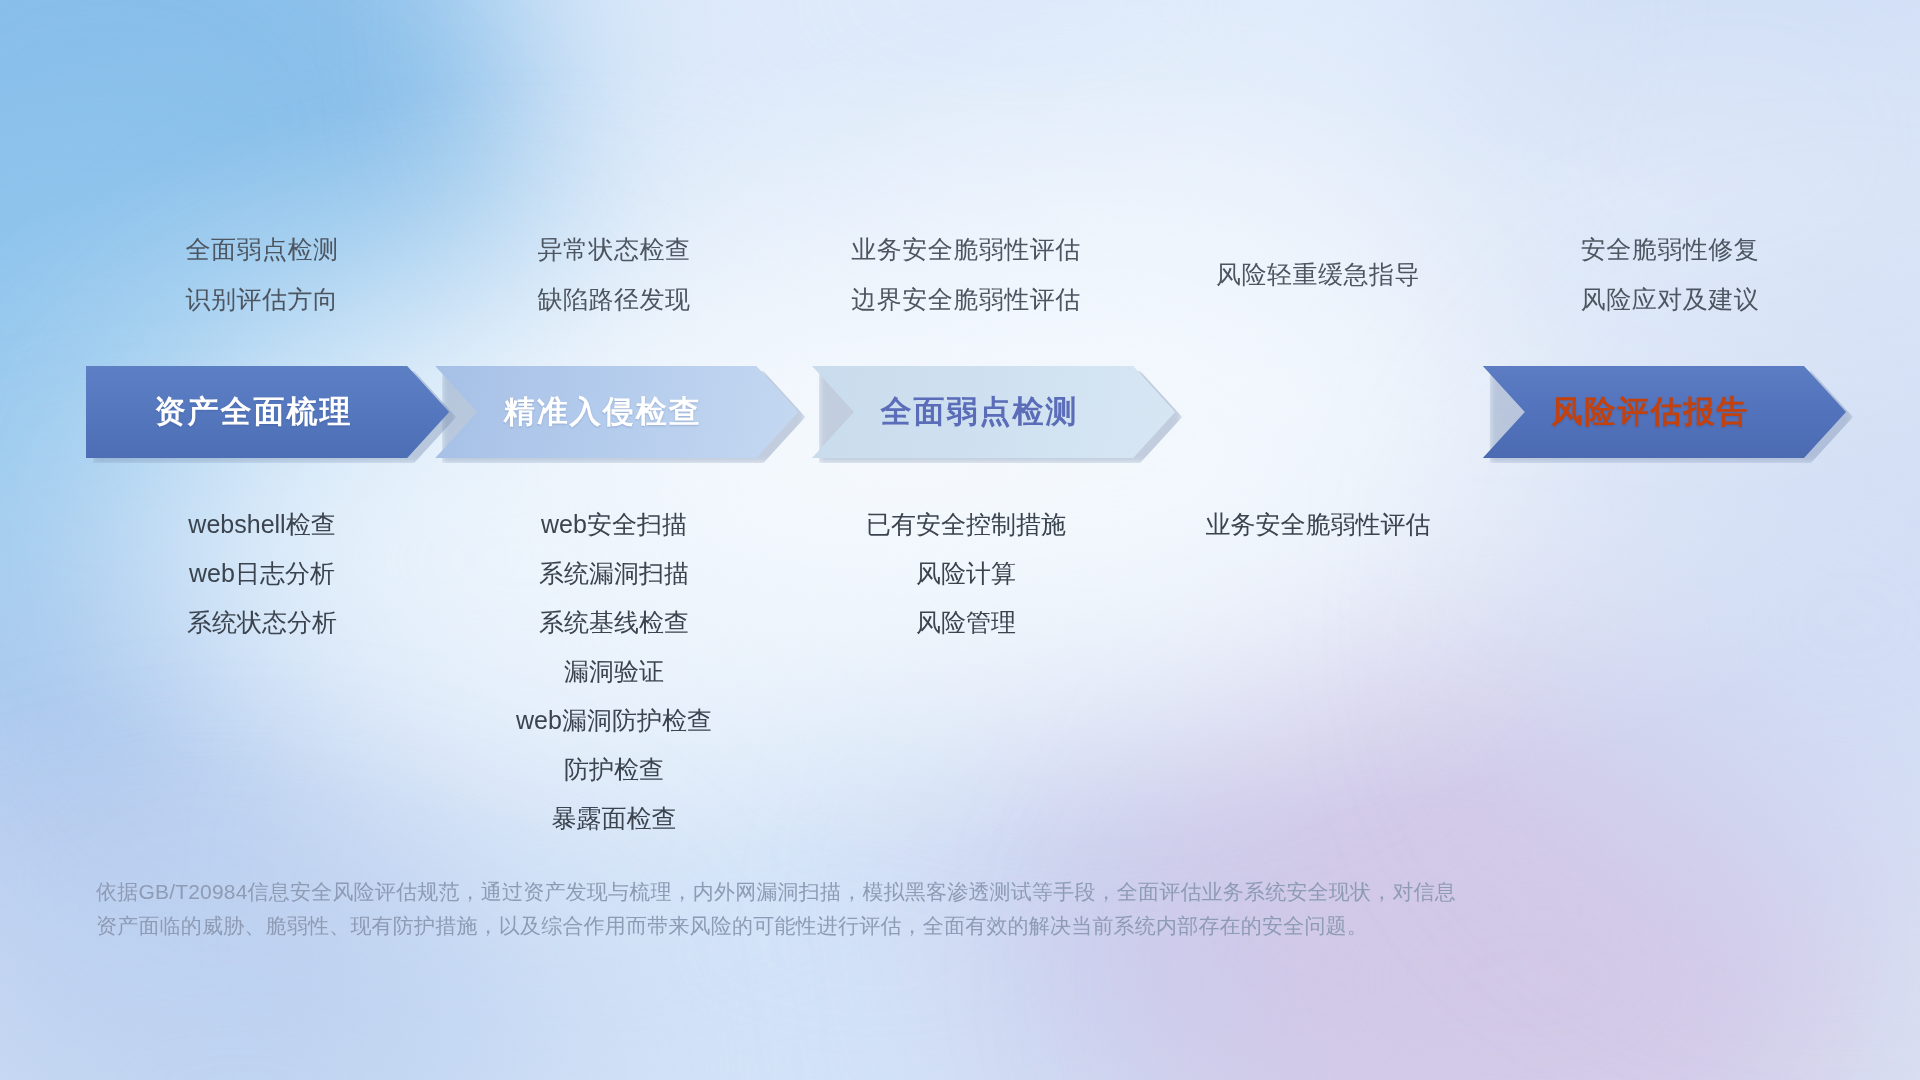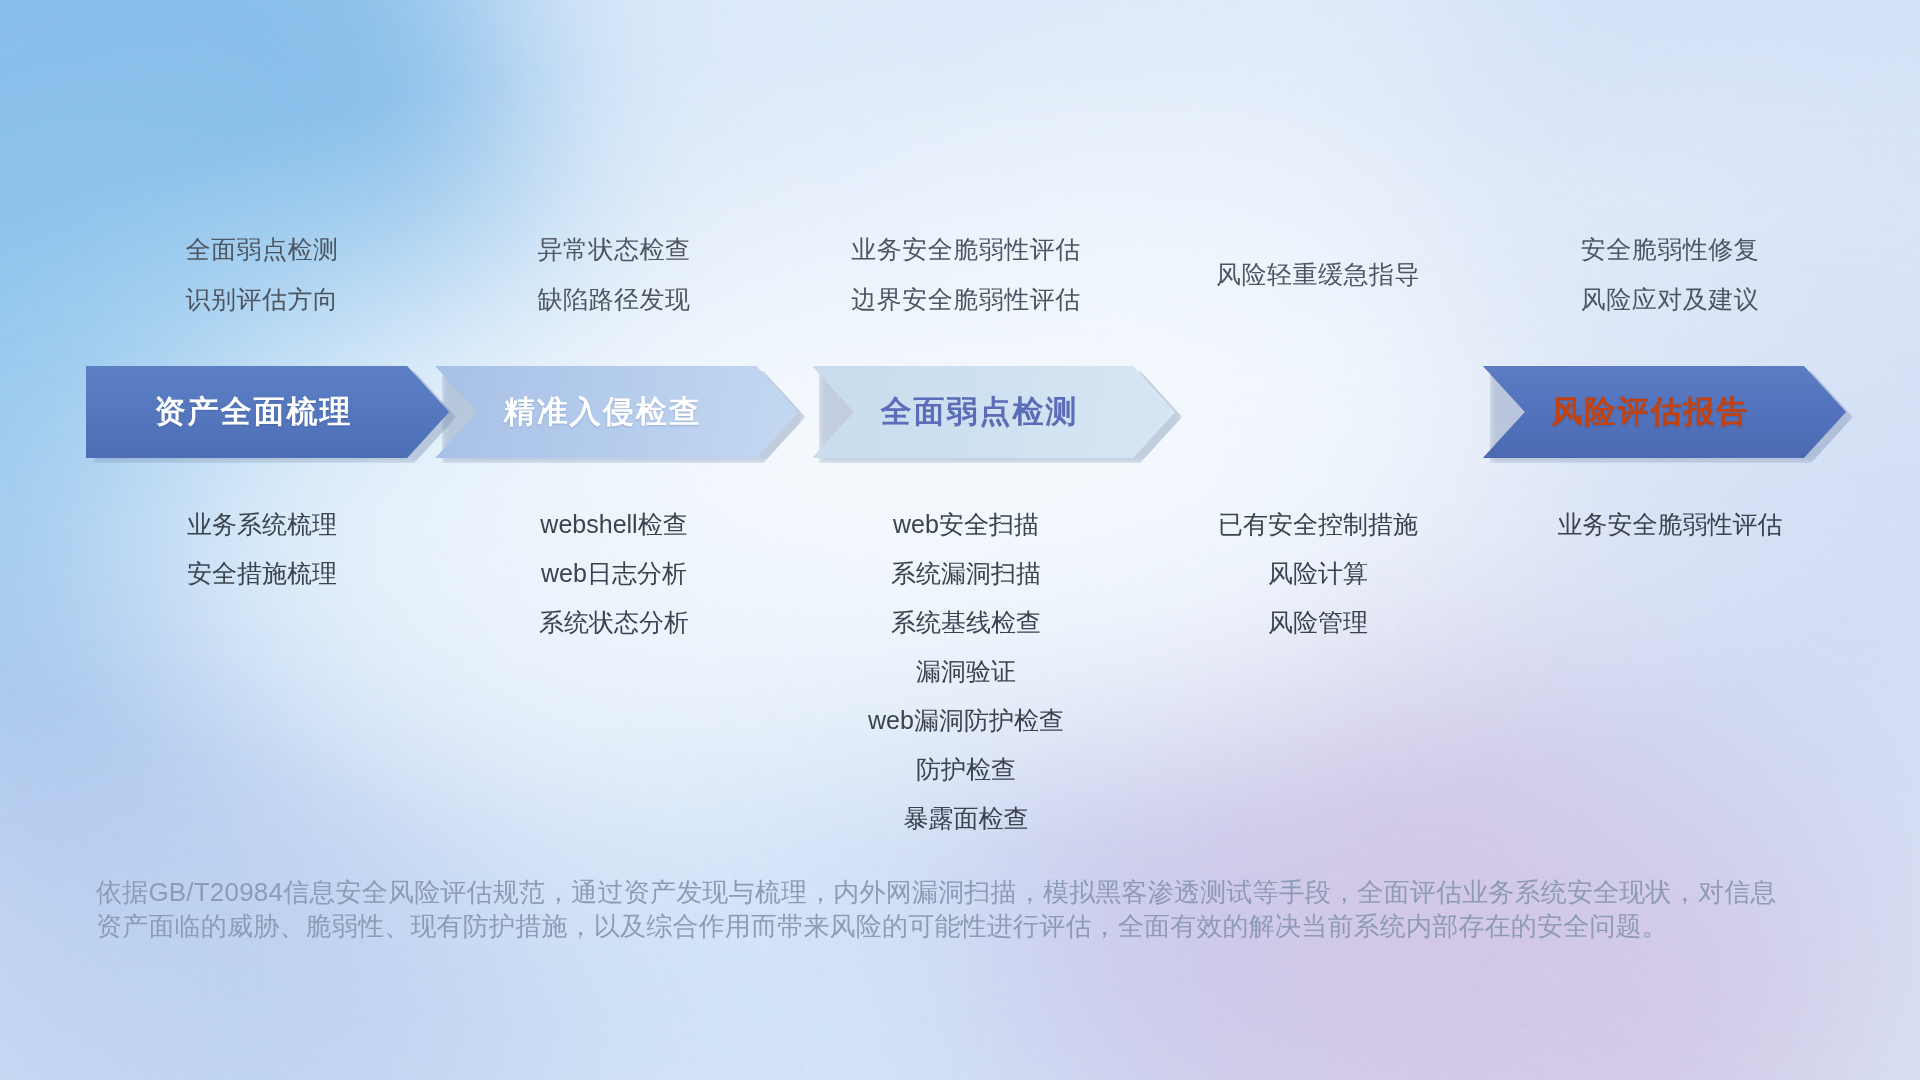--- a/index.html
+++ b/index.html
@@ -146,21 +146,21 @@
     white-space: nowrap;
   }
   .bot-line b { font-weight: normal; }
 
   
   #footer {
     position: absolute;
     left: 96px;
     top: 875px;
     width: 1560px;
-    font-size: 26px;
+    font-size: 21px;
     line-height: 34px;
     color: #8e9bb4;
     letter-spacing: 0.2px;
   }
   .footer-line { white-space: nowrap; }
 </style>
 </head>
 <body>
 
 <div id="stage">
@@ -224,24 +224,20 @@
         </div>
         <div class="chev chev-5" style="left: 1396.8px; width: 363.2px; z-index: 11;">
           <div class="chev-shadow"></div>
           <div class="chev-shape chev-notch"></div>
           <div class="chev-label" style="color: #c2410c; transform: translateX(-14px);">风险评估报告</div>
         </div>
       </div>
 
     <div class="row" id="bottom-row">
         <div class="col" style="width: 352px;">
-          <div class="bot-line">业务系统梳理</div>
-          <div class="bot-line">安全措施梳理</div>
-        </div>
-        <div class="col" style="width: 352px;">
           <div class="bot-line"><b>webshell</b><span>检查</span></div>
           <div class="bot-line"><b>web</b><span>日志分析</span></div>
           <div class="bot-line">系统状态分析</div>
         </div>
         <div class="col" style="width: 352px;">
           <div class="bot-line"><b>web</b><span>安全扫描</span></div>
           <div class="bot-line">系统漏洞扫描</div>
           <div class="bot-line">系统基线检查</div>
           <div class="bot-line">漏洞验证</div>
           <div class="bot-line"><b>web</b><span>漏洞防护检查</span></div>

